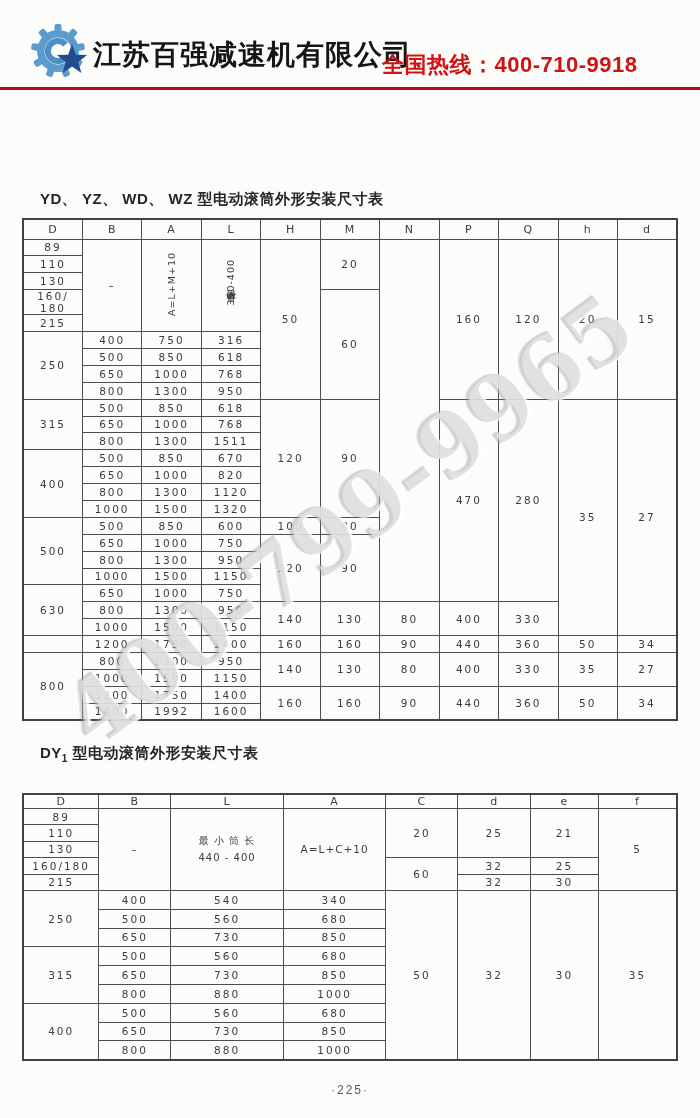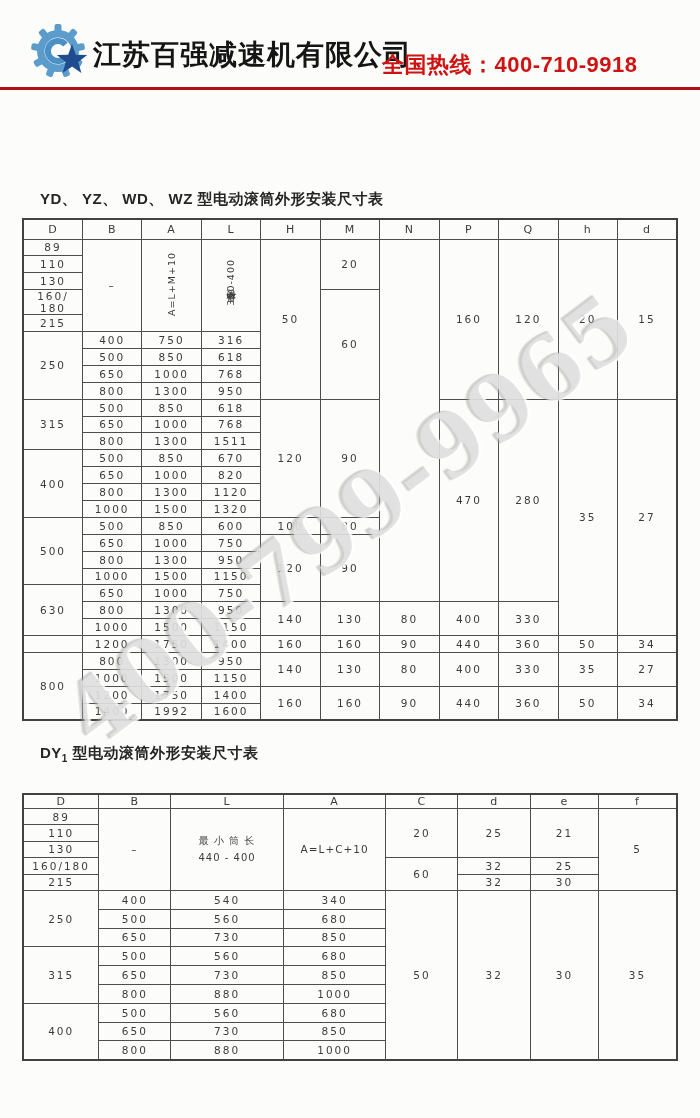--- a/index.html
+++ b/index.html
@@ -385,14 +385,15 @@
         <tr>
           <td><span class="ct">800</span></td>
           <td><span class="ct">880</span></td>
           <td><span class="ct">1000</span></td>
         </tr>
       </tbody>
   </table>
 
   <div id="watermark">400-799-9965</div>
 
+  <div id="footer">·225·</div>
 
 </div>
 
 </body></html>

